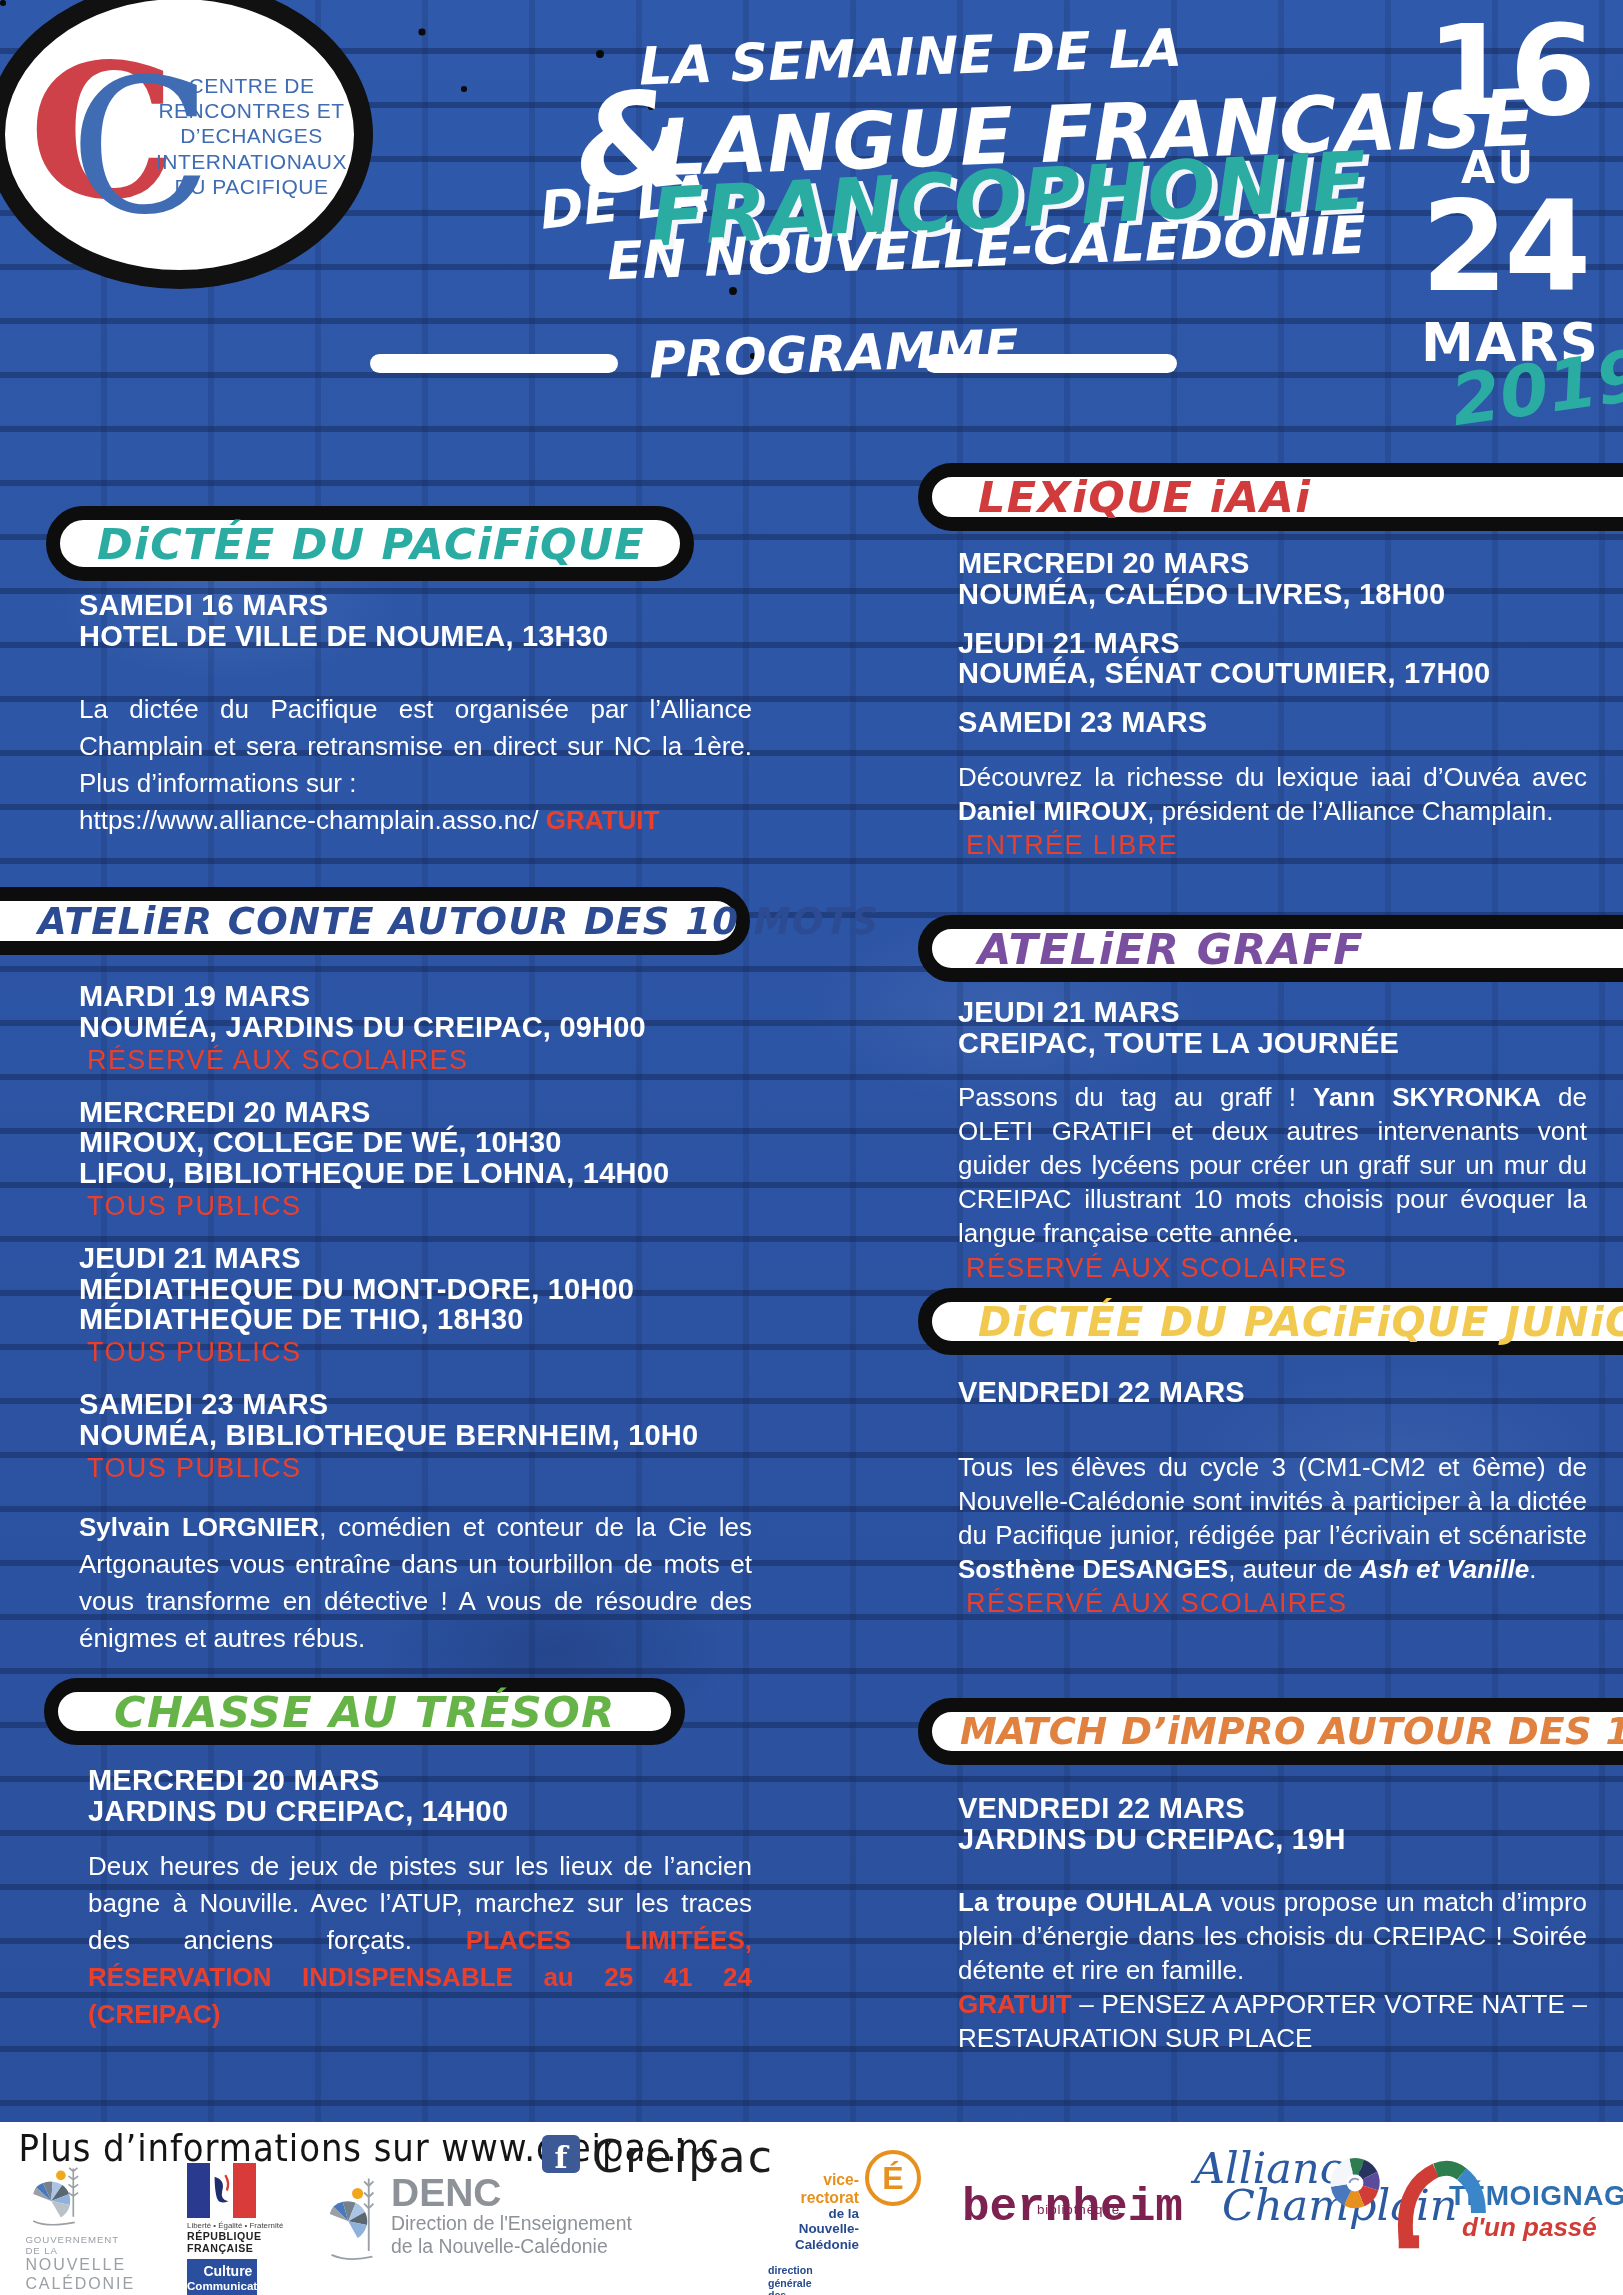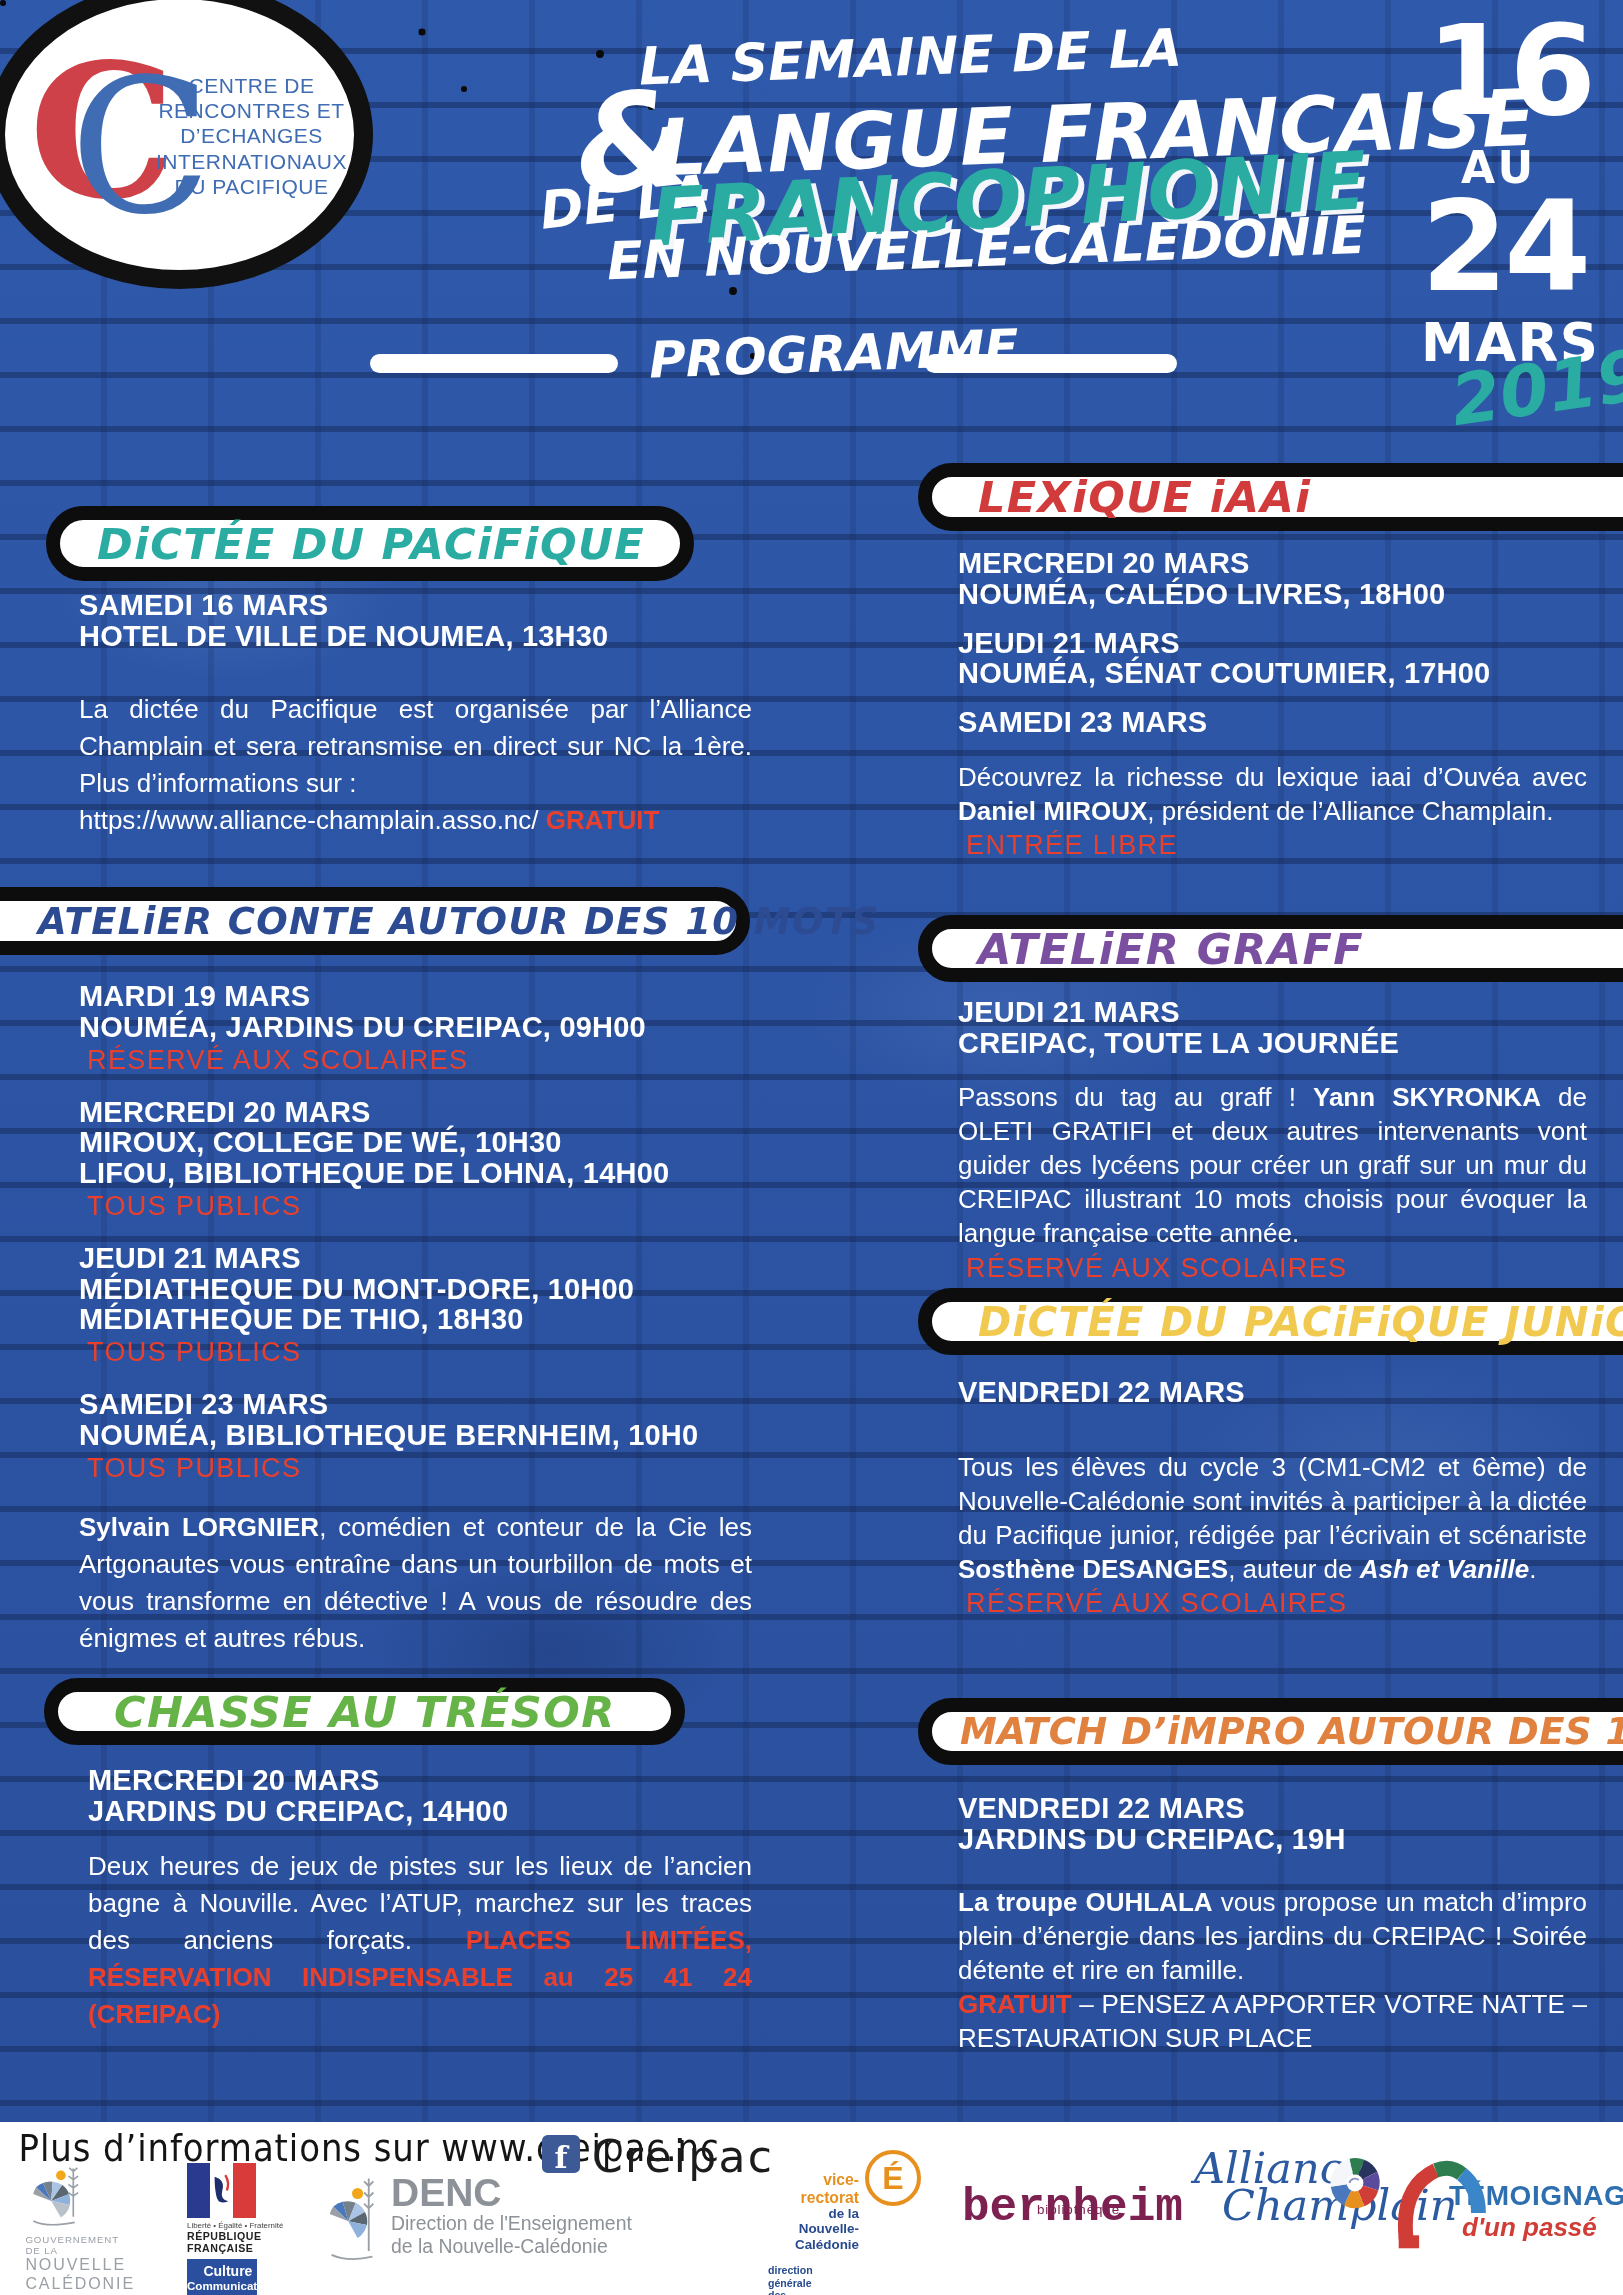--- a/index.html
+++ b/index.html
@@ -225,21 +225,21 @@
 
   <div class="abs pill r-left" style="left:918px;top:1698px;width:733px;height:67px;padding-left:28px;">
     <span class="pill-title t-orange" style="font-size:37px;letter-spacing:0.5px;">MATCH D’iMPRO AUTOUR DES 10 MOTS</span>
   </div>
   <div class="abs" style="left:958px;top:1793px;width:629px;">
     <div class="event">
       <div class="date">VENDREDI 22 MARS</div>
       <div class="venue">JARDINS DU CREIPAC, 19H</div>
     </div>
     <p class="para lh74" style="margin-top:31px;">
-      <span class="b">La troupe OUHLALA</span><span> vous propose un match d’impro plein d’énergie dans les jardins du CREIPAC ! Soirée détente et rire en famille.</span><br>
+      <span class="b">La troupe OUHLALA</span><span> vous propose un match d’impro plein d’énergie dans les choisis du CREIPAC ! Soirée détente et rire en famille.</span><br>
       <span class="red">GRATUIT</span><span> – PENSEZ A APPORTER VOTRE NATTE – RESTAURATION SUR PLACE</span>
     </p>
   </div>
 
   <div class="abs footer">
     <div class="abs script" style="left:18.5px;top:2.8px;">Plus d’informations sur www.creipac.nc</div>
     <div class="abs fb" style="left:542px;top:13px;">f</div>
     <div class="abs creipac" style="left:592px;top:9.3px;">Creipac</div>
 
     <div class="abs" style="left:25.4px;top:41px;width:106px;">

